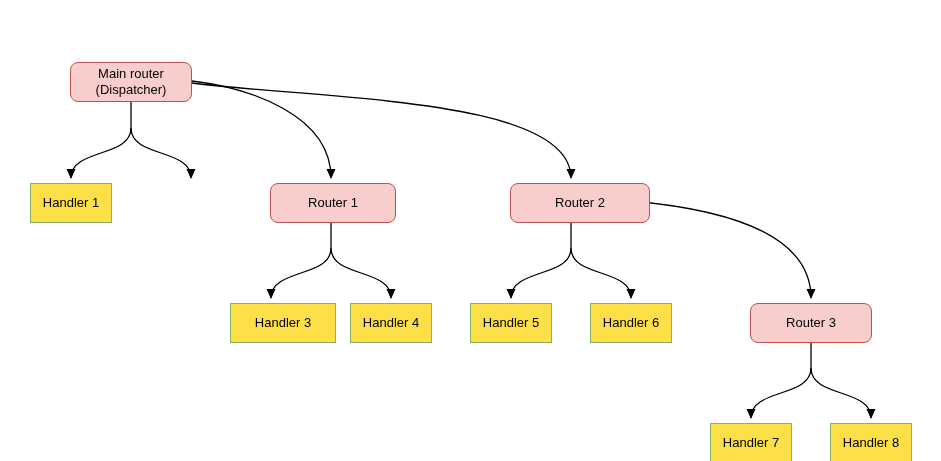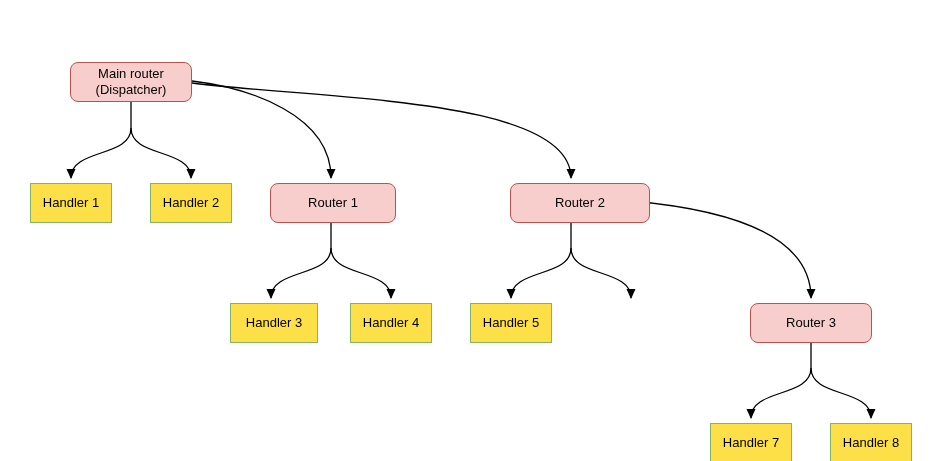--- a/index.html
+++ b/index.html
@@ -82,32 +82,32 @@
     <path class="edge" d="M811,310 L811,336"></path>
     <path class="edge" d="M811,336 C811,366 751,356 751,386" marker-end="url(#arrow)"></path>
     <path class="edge" d="M811,336 C811,366 871,356 871,386" marker-end="url(#arrow)"></path>
   </svg>
 
   <div class="node router" style="left:70px; top:30px; width:122px; height:40px;">Main router
 (Dispatcher)</div>
 
   <div class="node handler" style="left:30px; top:151px; width:82px; height:40px;">Handler 1</div>
 
-  <div class="node handler" style="left:150px; top:151px; width:82px; height:40px;">Handler 2</div>
 
   <div class="node router" style="left:270px; top:151px; width:126px; height:40px;">Router 1</div>
 
   <div class="node router" style="left:510px; top:151px; width:140px; height:40px;">Router 2</div>
 
-  <div class="node handler" style="left:230px; top:271px; width:88px; height:40px;">Handler 3</div>
+  <div class="node handler" style="left:230px; top:271px; width:106px; height:40px;">Handler 3</div>
 
   <div class="node handler" style="left:350px; top:271px; width:82px; height:40px;">Handler 4</div>
 
   <div class="node handler" style="left:470px; top:271px; width:82px; height:40px;">Handler 5</div>
 
+  <div class="node handler" style="left:590px; top:271px; width:82px; height:40px;">Handler 6</div>
 
   <div class="node router" style="left:750px; top:271px; width:122px; height:40px;">Router 3</div>
 
   <div class="node handler" style="left:710px; top:391px; width:82px; height:40px;">Handler 7</div>
 
   <div class="node handler" style="left:830px; top:391px; width:82px; height:40px;">Handler 8</div>
 
 </div>
 
 </body></html>

